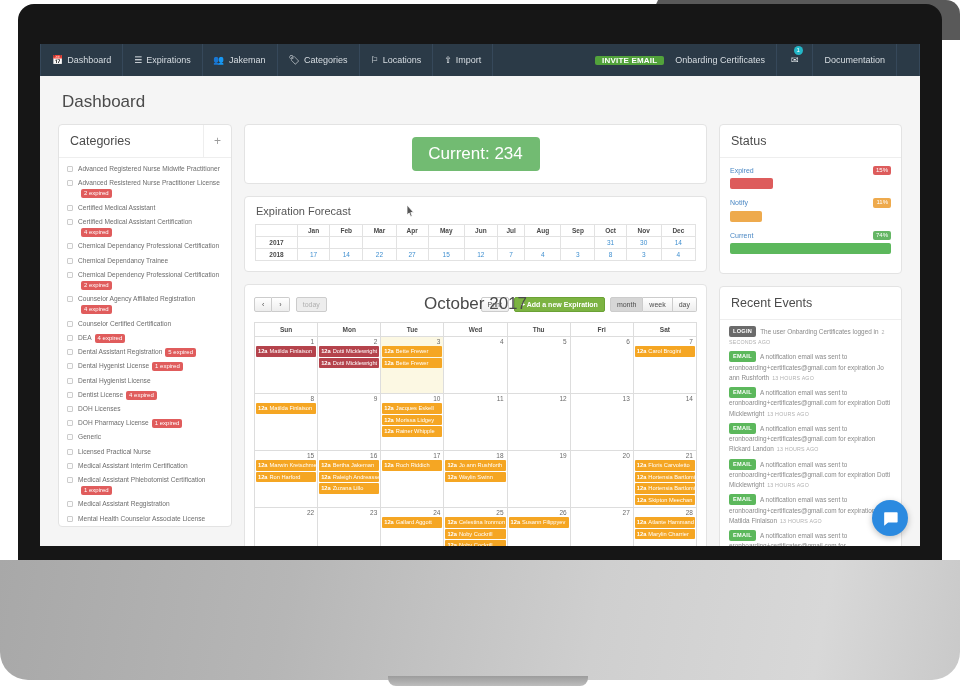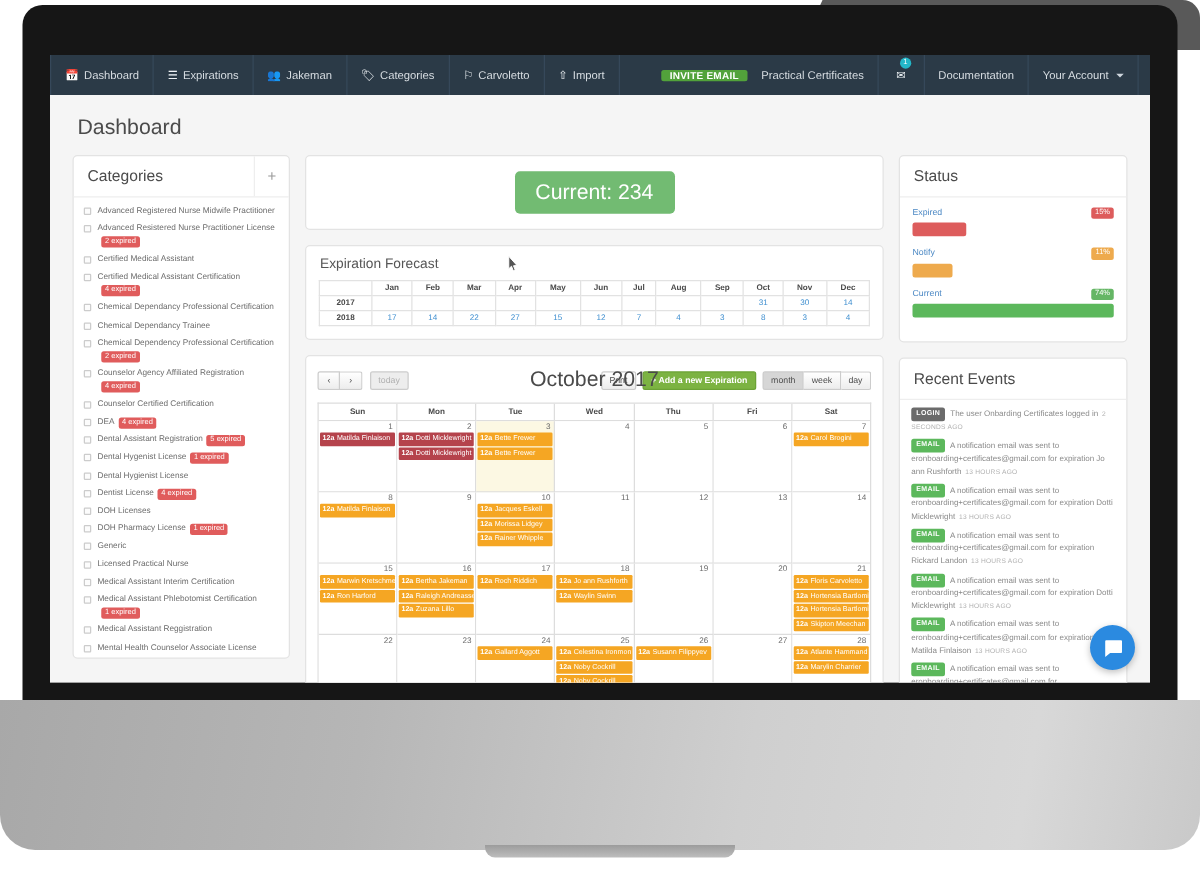--- a/index.html
+++ b/index.html
@@ -240,43 +240,39 @@
       <div class="nav-item">
         <span class="ico">👥</span>
         <span>Jakeman</span>
       </div>
       <div class="nav-item">
         <span class="ico">🏷</span>
         <span>Categories</span>
       </div>
       <div class="nav-item">
         <span class="ico">⚐</span>
-        <span>Carvoletto</span>
+        <span>Locations</span>
       </div>
       <div class="nav-item">
         <span class="ico">⇧</span>
         <span>Import</span>
       </div>
       <div class="nav-item nav-spacer"></div>
       <div class="nav-item" style="border-right:none;padding-right:0;">
         <span class="nav-invite">INVITE EMAIL</span>
       </div>
       <div class="nav-item">
-        <span>Practical Certificates</span>
+        <span>Onbarding Certificates</span>
       </div>
       <div class="nav-item nav-mail">
         <span class="ico">✉</span>
         <span class="badge">1</span>
       </div>
       <div class="nav-item">
         <span>Documentation</span>
-      </div>
-      <div class="nav-item">
-        <span>Your Account</span>
-        <span class="caret-dn"></span>
       </div>
       <div class="nav-item">
         
       </div>
     </div>
 
     <div class="page">
       <h1 class="page-title">Dashboard</h1>
 
       <div class="cols">

